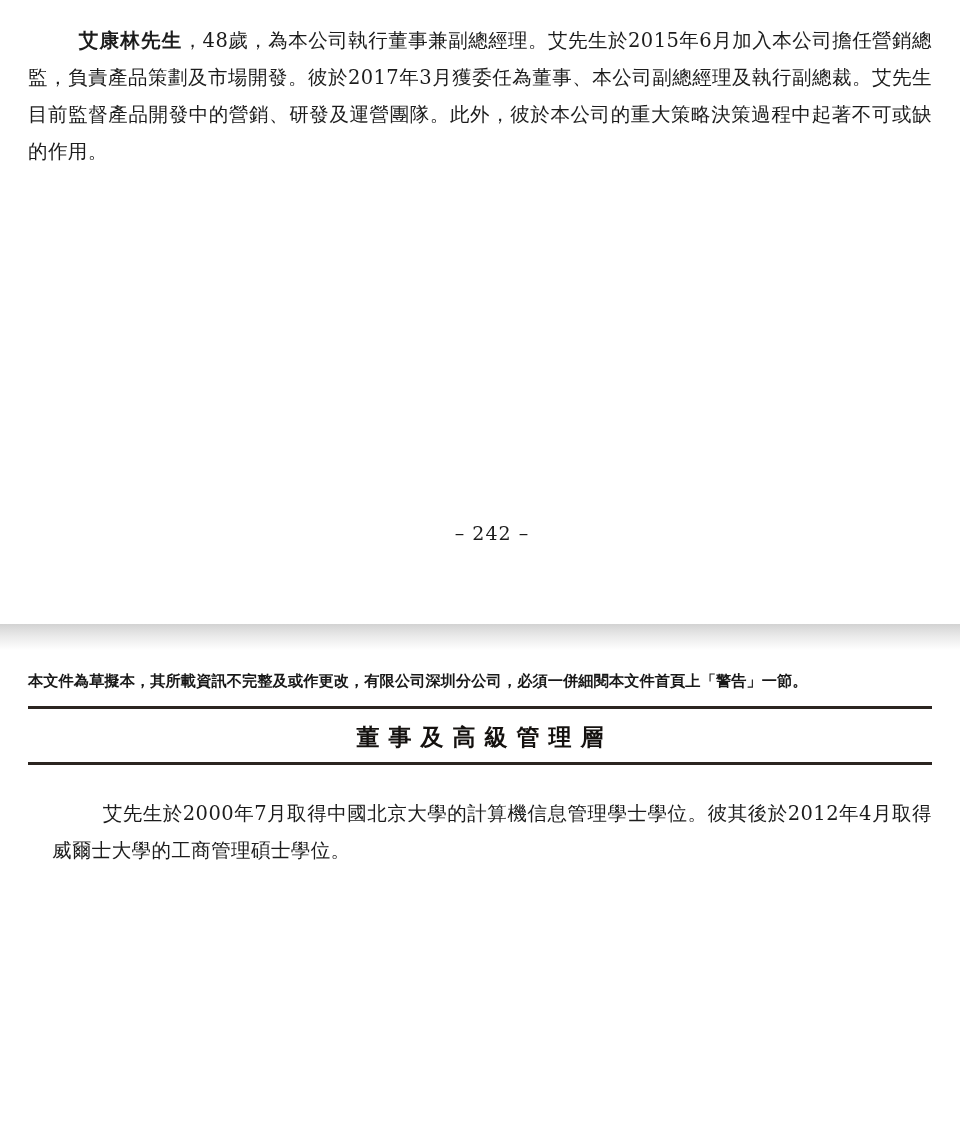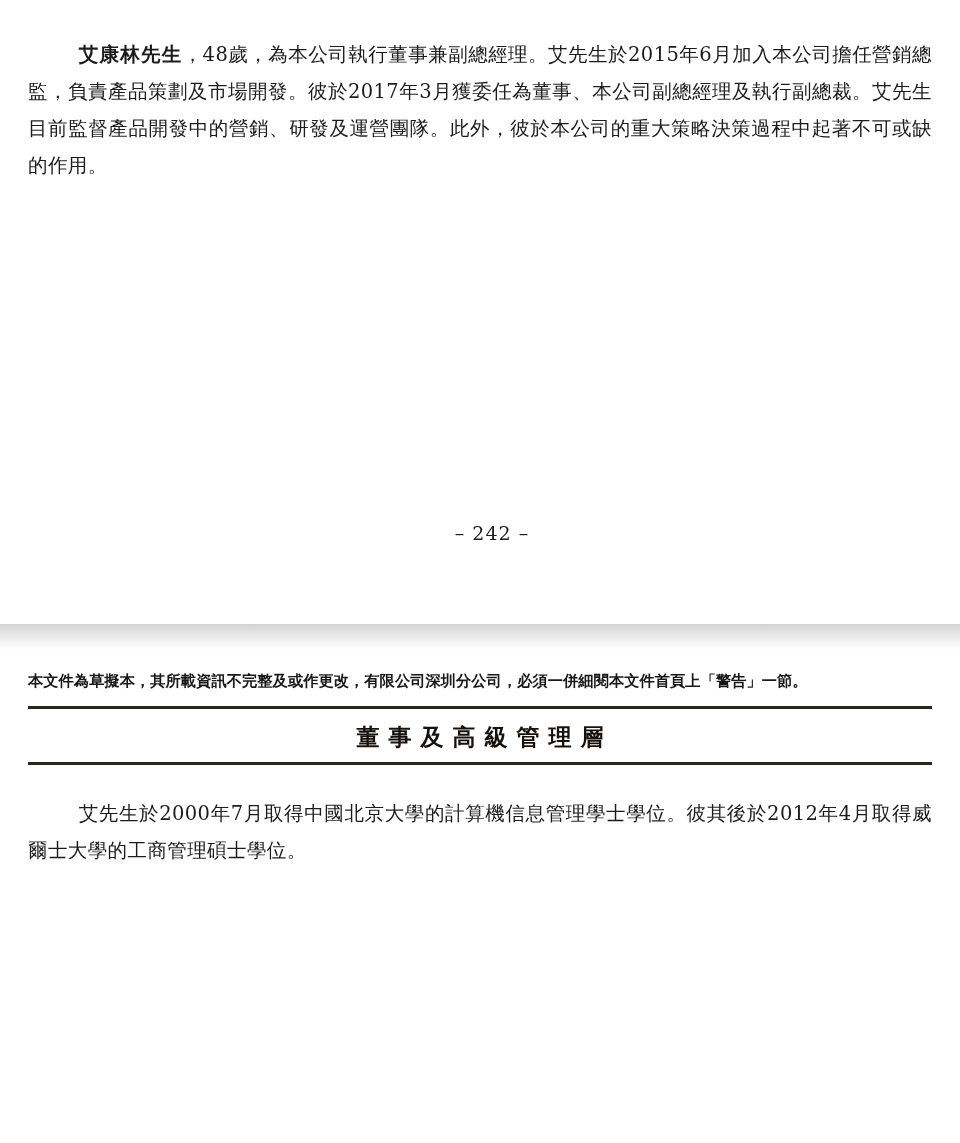--- a/index.html
+++ b/index.html
@@ -36,21 +36,21 @@
     margin: 0;
     color: #1c1c1c;
   }
   .body-par.indent { text-indent: 2.6em; }
 
   .name-bold {
     font-weight: bold;
     letter-spacing: 1.2px;
   }
 
-  .par-top { margin-top: 36px; }
+  .par-top { margin-top: 22px; }
 
   .folio {
     position: absolute;
     left: 0;
     width: 960px;
     text-align: center;
     font-size: 19px;
     letter-spacing: 1px;
     color: #1c1c1c;
   }
@@ -93,21 +93,21 @@
   .section-head-title {
     font-size: 23px;
     font-weight: bold;
     letter-spacing: 9px;
     color: #14110f;
     display: inline-block;
     text-indent: 9px;
   }
 
   .par-after-head { margin-top: 25px; }
-  .par-spaced { margin-top: 30px; }
+  .par-spaced { margin-top: 30px; margin-left: 24px; }
 </style>
 </head>
 <body>
 
 <div class="page" id="page-top">
 
   <p class="body-par indent par-top"><span class="name-bold">艾康林先生</span><span>，48歲，為本公司執行董事兼副總經理。艾先生於2015年6月加入本公司擔任營銷總監，負責產品策劃及市場開發。彼於2017年3月獲委任為董事、本公司副總經理及執行副總裁。艾先生目前監督產品開發中的營銷、研發及運營團隊。此外，彼於本公司的重大策略決策過程中起著不可或缺的作用。</span></p>
 
   <div class="folio" style="top:522px;padding-left:12px;">– 242 –</div>
 </div>

